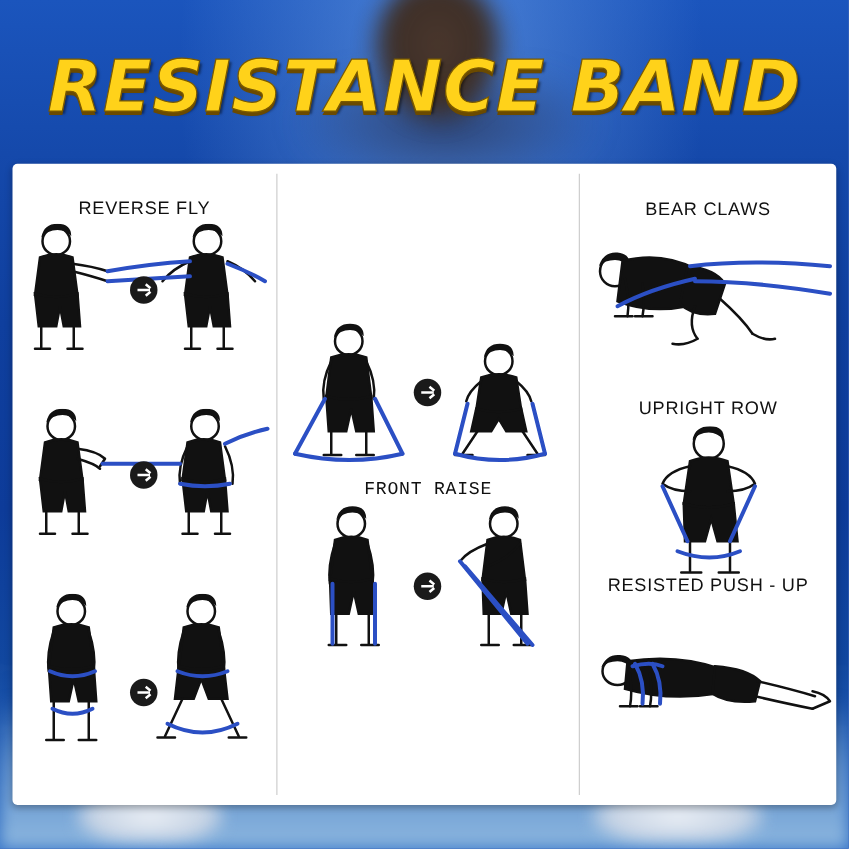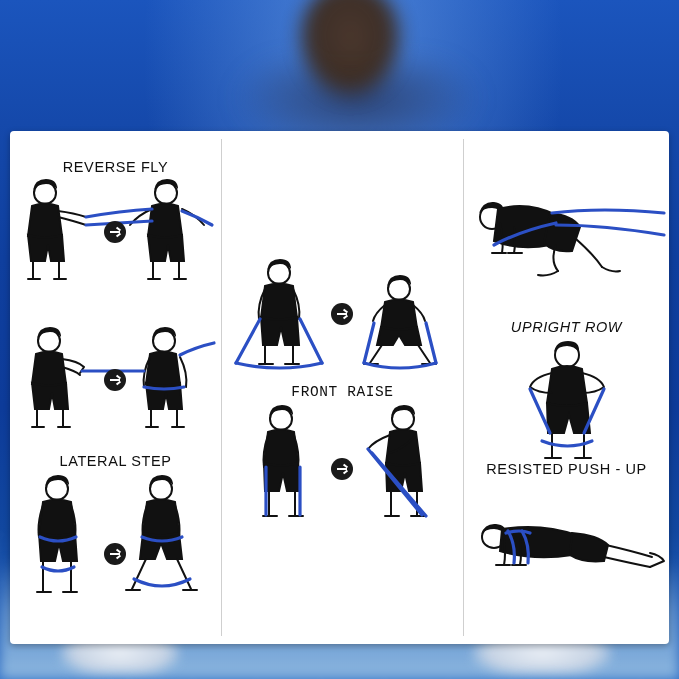--- a/index.html
+++ b/index.html
@@ -144,20 +144,21 @@
     <div class="bg-shoulder"></div>
     <div class="bg-head"></div>
     <div class="bg-tile"></div>
     <div class="bg-floor"></div>
     <div class="bg-leg l"></div>
     <div class="bg-leg r"></div>
     <div class="bg-shoe left"></div>
     <div class="bg-shoe right"></div>
   </div>
 
+  <div id="title">RESISTANCE BAND</div>
 
   <div id="card">
 
     <div class="vdiv" id="vdiv1"></div>
     <div class="vdiv" id="vdiv2"></div>
 
     <div class="col" id="col1">
 
       <div class="ex-label" style="top:28px;">REVERSE FLY</div>
       <div class="ex-art" style="left:0;top:48px;">
@@ -220,21 +221,20 @@
           </g>
           <path class="band" d="M72 44 q30 0 62 0"></path>
           <path class="band" d="M170 28 q16 -8 34 -12"></path>
           <path class="band" d="M134 60 q20 4 40 0"></path>
         </svg>
       </div>
       <div class="badge" style="left:94px;top:238px;">
           <span class="bar bar2"></span>
         </div>
 
-      <div class="ex-label" style="top:322px;">LATERAL  STEP</div>
       <div class="ex-art" style="left:0;top:344px;">
         <svg width="211" height="140" viewBox="0 0 211 140">
 
           <g>
             <path class="skin" d="M36 14 a11 11 0 1 1 22 0 a11 11 0 0 1 -22 0z"></path>
             <path class="hair" d="M35 11 q2 -11 13 -11 q11 0 11 10 q-4 -5 -11 -5 q-8 0 -13 6z"></path>
             <path class="shirt" d="M33 27 q14 -5 28 0 l4 32 q-18 5 -36 0z"></path>
             <path class="short" d="M29 58 q18 5 36 0 l2 28 h-14 l-4 -18 l-4 18 h-14z"></path>
             <path class="sk-line" d="M33 86 v30 M61 86 v30"></path>
             <path class="sk-line" d="M27 117 h14 M53 117 h14"></path>
@@ -330,20 +330,21 @@
           <path class="band" d="M150 50 L204 113"></path>
         </svg>
       </div>
       <div class="badge" style="left:109px;top:327px;">
           <span class="bar bar2"></span>
         </div>
     </div>
 
     <div class="col" id="col3">
 
+      <div class="ex-label" style="top:29px;">BEAR CLAWS</div>
       <div class="ex-art" style="left:0;top:52px;">
         <svg width="205" height="120" viewBox="0 0 205 120">
 
           <g>
             <path class="skin" d="M16 34 a12 12 0 1 1 24 0 a12 12 0 0 1 -24 0z"></path>
             <path class="hair" d="M15 30 q4 -12 15 -11 q11 1 10 12 q-5 -6 -12 -6 q-8 0 -13 5z"></path>
             <path class="shirt" d="M34 26 q30 -8 58 6 l-6 30 q-30 6 -56 -4z"></path>
             <path class="short" d="M86 30 q22 2 30 14 l-8 24 q-18 2 -28 -8z"></path>
 
             <path class="sk-line" d="M112 56 q18 16 26 28"></path>
@@ -355,21 +356,21 @@
             <path class="sk-line" d="M36 40 q4 18 2 30"></path>
             <path class="sk-line" d="M50 44 q2 16 0 26"></path>
             <path class="sk-line" d="M28 70 h14 M44 70 h14"></path>
           </g>
           <path class="band" d="M88 30 q50 -6 112 0"></path>
           <path class="band" d="M92 42 q48 0 108 10"></path>
           <path class="band" d="M30 62 q26 -14 62 -22"></path>
         </svg>
       </div>
 
-      <div class="ex-label" style="top:188px;font-style:italic;">UPRIGHT ROW</div>
+      <div class="ex-label" style="top:188px;">UPRIGHT ROW</div>
       <div class="ex-art" style="left:0;top:210px;">
         <svg width="205" height="120" viewBox="0 0 205 120">
           <g>
             <path class="skin" d="M91 14 a12 12 0 1 1 24 0 a12 12 0 0 1 -24 0z"></path>
             <path class="hair" d="M90 11 q2 -11 14 -11 q12 0 11 11 q-5 -6 -12 -6 q-8 0 -13 6z"></path>
             <path class="shirt" d="M88 28 q15 -6 30 0 l5 34 q-20 6 -40 0z"></path>
             <path class="short" d="M83 62 q20 6 40 0 l3 30 h-16 l-5 -18 l-5 18 h-16z"></path>
             <path class="sk-line" d="M88 92 v24 M120 92 v24"></path>
             <path class="sk-line" d="M81 117 h16 M111 117 h16"></path>
 

